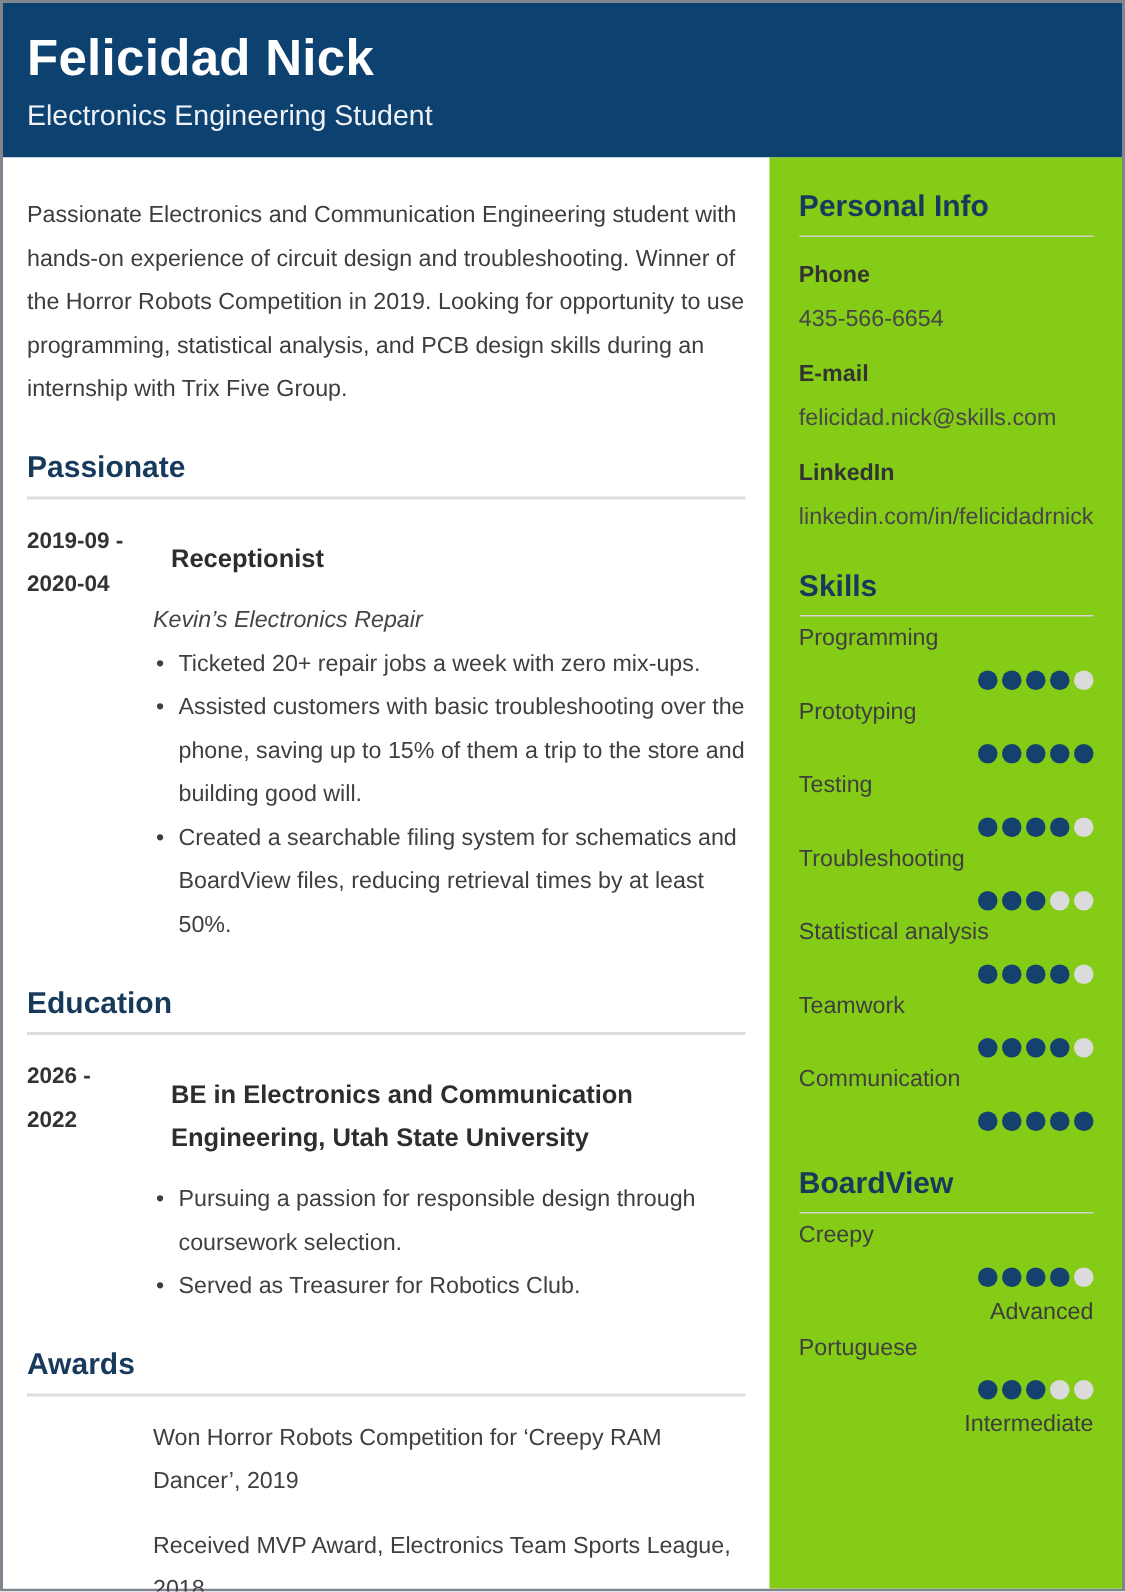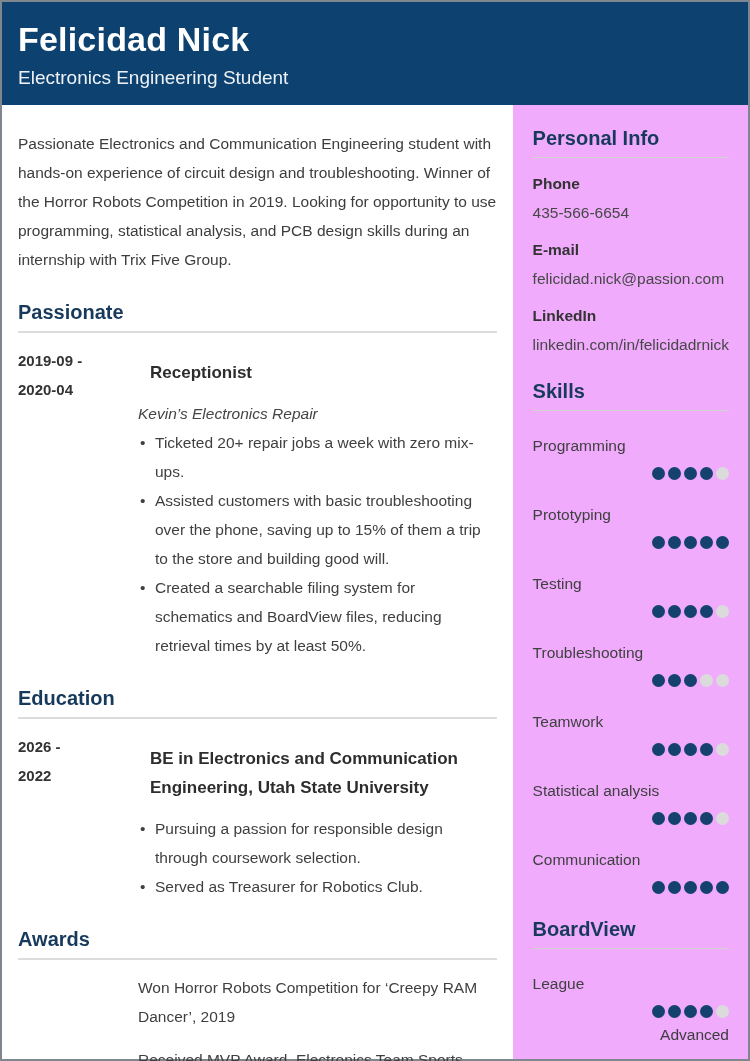--- a/index.html
+++ b/index.html
@@ -7,49 +7,49 @@
   .page{width:750px;height:1061px;box-sizing:border-box;border:2px solid #80868e;display:flex;flex-direction:column;background:#fff;}
 
   
   .hdr{background:var(--header-bg,#0d4170);height:103px;flex:0 0 auto;padding:18px 0 0 16px;box-sizing:border-box;}
   .hdr h1{margin:0;color:#fff;font-size:34px;line-height:38px;font-weight:bold;letter-spacing:.2px;}
   .hdr .sub{margin-top:9px;color:#eef2f7;font-size:19px;font-weight:400;}
 
   
   .cols{flex:1;display:flex;min-height:0;}
   .main{width:523px;box-sizing:border-box;padding:4px 16px 14px 16px;background:#fff;}
-  .side{flex:1;background:#f0abfc;box-sizing:border-box;padding:22px 19px 0 20px;}
+  .side{flex:1;background:#84cc16;box-sizing:border-box;padding:22px 19px 0 20px;}
 
   
   h2.sec{color:var(--heading,#173a5c);font-size:20px;font-weight:bold;margin:0;}
   .rule{border:none;border-top:2px solid #dcdcdc;margin:7px 0 0 0;}
   .side .rule{border-top:1px solid #d2d2d2;}
 
   
   .summary{font-size:15.5px;line-height:29px;color:#3d3d3d;margin:20px 0 0 0;}
 
   
   section.block{margin-top:27px;}
-  .entry{display:grid;grid-template-columns:84px 1fr;margin-top:13px;gap:36px;}
+  .entry{display:grid;grid-template-columns:84px 1fr;margin-top:13px;}
   .dates{font-weight:bold;color:#333;font-size:15px;line-height:29px;}
   .ebody{font-size:15.5px;line-height:29px;}
   .ebody h3{margin:12px;font-size:17px;line-height:29px;color:#2d2d2d;font-weight:bold;}
   .company{font-style:italic;color:#454545;margin-top:1px;}
   ul.bullets{margin:0;padding:0;list-style:none;}
   ul.bullets li{position:relative;padding-left:17px;color:#3f3f3f;}
   ul.bullets li::before{content:"\2022";position:absolute;left:2px;color:#3f3f3f;}
   .award-item{margin:0 0 14px 0;color:#3f3f3f;}
 
   
   .field{margin-top:15px;}
   .field .flabel{font-weight:bold;color:#333;font-size:15.5px;line-height:22px;}
   .field .fvalue{color:#474747;font-size:15.5px;line-height:22px;margin-top:7px;}
 
   
-  .skill{margin-top:24px;}
+  .skill{margin-top:4px;}
   .skill .sname{font-size:15.5px;color:#3f3f3f;line-height:22px;}
   .dots{display:flex;justify-content:flex-end;gap:3px;margin-top:10px;}
   .dot{width:13px;height:13px;border-radius:50%;background:var(--dot-empty,#dbdbdb);}
   .dot.filled{background:var(--accent,#14416e);}
   .lvl{font-size:15.5px;color:#3d3d3d;text-align:right;margin-top:8px;}
   .side section + section{margin-top:24px;}
 </style>
 </head>
 <body>
 
@@ -122,21 +122,21 @@
 
       <section>
         <h2 class="sec">Personal Info</h2>
         <hr class="rule">
         <div class="field">
           <div class="flabel">Phone</div>
           <div class="fvalue">435-566-6654</div>
         </div>
         <div class="field">
           <div class="flabel">E-mail</div>
-          <div class="fvalue">felicidad.nick@passion.com</div>
+          <div class="fvalue">felicidad.nick@skills.com</div>
         </div>
         <div class="field">
           <div class="flabel">LinkedIn</div>
           <div class="fvalue">linkedin.com/in/felicidadrnick</div>
         </div>
       </section>
 
       <section>
         <h2 class="sec">Skills</h2>
         <hr class="rule">
@@ -174,31 +174,31 @@
           <div class="sname">Troubleshooting</div>
           <div class="dots">
               <span class="dot filled"></span>
               <span class="dot filled"></span>
               <span class="dot filled"></span>
               <span class="dot"></span>
               <span class="dot"></span>
             </div>
         </div>
         <div class="skill">
+          <div class="sname">Statistical analysis</div>
+          <div class="dots">
+              <span class="dot filled"></span>
+              <span class="dot filled"></span>
+              <span class="dot filled"></span>
+              <span class="dot filled"></span>
+              <span class="dot"></span>
+            </div>
+        </div>
+        <div class="skill">
           <div class="sname">Teamwork</div>
-          <div class="dots">
-              <span class="dot filled"></span>
-              <span class="dot filled"></span>
-              <span class="dot filled"></span>
-              <span class="dot filled"></span>
-              <span class="dot"></span>
-            </div>
-        </div>
-        <div class="skill">
-          <div class="sname">Statistical analysis</div>
           <div class="dots">
               <span class="dot filled"></span>
               <span class="dot filled"></span>
               <span class="dot filled"></span>
               <span class="dot filled"></span>
               <span class="dot"></span>
             </div>
         </div>
         <div class="skill">
           <div class="sname">Communication</div>
@@ -209,21 +209,21 @@
               <span class="dot filled"></span>
               <span class="dot filled"></span>
             </div>
         </div>
       </section>
 
       <section>
         <h2 class="sec">BoardView</h2>
         <hr class="rule">
         <div class="skill">
-          <div class="sname">League</div>
+          <div class="sname">Creepy</div>
           <div class="dots">
               <span class="dot filled"></span>
               <span class="dot filled"></span>
               <span class="dot filled"></span>
               <span class="dot filled"></span>
               <span class="dot"></span>
             </div>
           <div class="lvl">Advanced</div>
         </div>
         <div class="skill">

